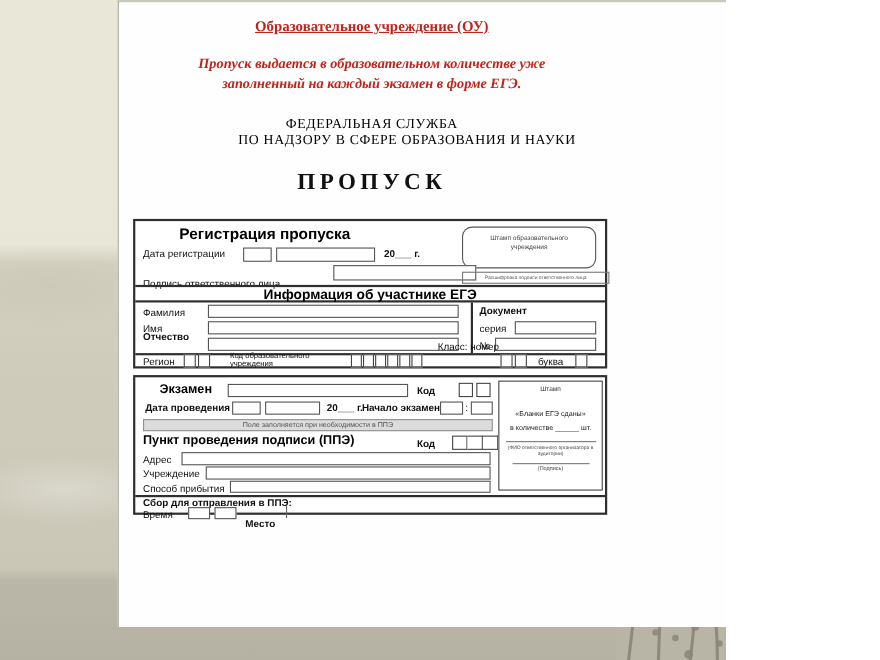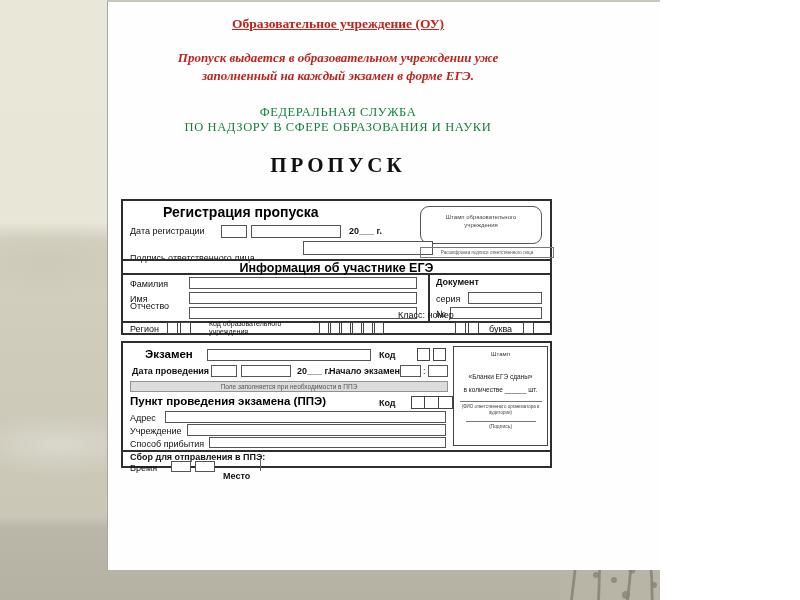--- a/index.html
+++ b/index.html
@@ -12,21 +12,21 @@
   .branches{position:absolute;right:0;top:0;z-index:1;}
   .branches path{stroke:var(--branch,#8b8679);stroke-width:2.8;fill:none;stroke-linecap:round;opacity:.92;}
   .branches circle{fill:var(--branch,#8b8679);opacity:.85;}
   .page{position:absolute;left:107px;top:0;width:599px;height:570px;z-index:2;background:#fefefe;
         border-left:1px solid #a9a69a;border-right:1px solid #c6c3b5;border-top:2px solid #c9c7ba;box-sizing:border-box;}
   .abs{position:absolute;}
   .center{width:460px;left:0;text-align:center;}
   .red{color:var(--accent-red,#bf241c);font-family:"Liberation Serif",serif;}
   .red-title{font-size:13.5px;font-weight:bold;text-decoration:underline;}
   .red-note{font-size:13px;font-weight:bold;font-style:italic;line-height:19px;}
-  .agency{font-family:"Liberation Serif",serif;font-size:12.5px;color:#15803d;letter-spacing:.6px;white-space:nowrap;}
+  .agency{font-family:"Liberation Serif",serif;font-size:12.5px;color:#000000;letter-spacing:.6px;white-space:nowrap;}
   .doc-title{font-family:"Liberation Serif",serif;font-size:21px;font-weight:bold;color:#111;letter-spacing:4px;}
   .fbox{position:absolute;border:2px solid #2e2e2e;background:#fff;box-sizing:border-box;}
   .lbl{font-size:9px;color:#111;white-space:nowrap;}
   .b{font-weight:bold;}
   .ibox{position:absolute;background:#fff;border:1px solid #555;box-sizing:border-box;}
   .cells{position:absolute;display:flex;gap:2px;}
   .cell{width:11px;height:12px;border:1px solid #444;background:#fff;box-sizing:border-box;}
   .joined{gap:0;}
   .joined .cell{width:14px;height:13px;}
   .joined .cell + .cell{border-left:none;}
@@ -116,25 +116,25 @@
         <circle cx="66" cy="595" r="4"></circle>
         <circle cx="40" cy="20" r="3"></circle>
       <circle cx="60" cy="40" r="3"></circle>
         <circle cx="8" cy="60" r="3"></circle>
     </svg>
   </div>
 
   <div class="page">
 
     <div class="abs center red red-title" style="top:14px;">Образовательное учреждение (ОУ)</div>
-    <div class="abs center red red-note" style="top:46px;">Пропуск выдается в образовательном учреждении уже</div>
+    <div class="abs center red red-note" style="top:46px;">Пропуск выдается в образовательном количестве уже</div>
     <div class="abs center red red-note" style="top:64px;">заполненный на каждый экзамен в форме ЕГЭ.</div>
 
     <div class="abs center agency" style="top:103px;">ФЕДЕРАЛЬНАЯ СЛУЖБА</div>
-    <div class="abs center agency" style="top:118px;">ПО НАДЗОРУ В СФЕРЕ ОБРАЗОВАНИЯ И НАУКИ</div>
+    <div class="abs center agency" style="top:118px;padding-left:32px;">ПО НАДЗОРУ В СФЕРЕ ОБРАЗОВАНИЯ И НАУКИ</div>
     <div class="abs center doc-title" style="top:151px;">ПРОПУСК</div>
 
     <div class="fbox" style="left:13px;top:197px;width:431px;height:136px;">
       <div class="abs sec-head" style="left:40px;top:3px;">Регистрация пропуска</div>
 
       <div class="stamp-round" style="left:297px;top:5px;width:122px;height:38px;">Штамп образовательного учреждения</div>
 
       <div class="abs lbl" style="left:7px;top:25px;">Дата регистрации</div>
       <div class="ibox" style="left:98px;top:24px;width:26px;height:13px;"></div>
       <div class="ibox" style="left:128px;top:24px;width:90px;height:13px;"></div>
@@ -143,21 +143,21 @@
       <div class="abs lbl" style="left:7px;top:52px;">Подпись ответственного лица</div>
       <div class="ibox" style="left:180px;top:40px;width:130px;height:14px;"></div>
       <div class="abs tiny" style="left:297px;top:46px;width:134px;height:11px;border:1px solid #777;box-sizing:border-box;font-size:4.5px;line-height:9px;">Расшифровка подписи ответственного лица</div>
 
       <div class="part-head" style="top:58px;height:16px;">Информация об участнике ЕГЭ</div>
 
       <div class="abs lbl" style="left:7px;top:78px;">Фамилия</div>
       <div class="ibox" style="left:66px;top:76px;width:228px;height:12px;"></div>
       <div class="abs lbl" style="left:7px;top:93px;">Имя</div>
       <div class="ibox" style="left:66px;top:91px;width:228px;height:12px;"></div>
-      <div class="abs lbl" style="left:7px;top:100px;">Отчество</div>
+      <div class="abs lbl" style="left:7px;top:100px;font-weight:bold;">Отчество</div>
       <div class="ibox" style="left:66px;top:106px;width:228px;height:12px;"></div>
 
       <div class="vline" style="left:305px;top:74px;height:46px;"></div>
       <div class="abs lbl b" style="left:313px;top:76px;">Документ</div>
       <div class="abs lbl" style="left:313px;top:93px;">серия</div>
       <div class="ibox" style="left:345px;top:91px;width:74px;height:12px;"></div>
       <div class="abs lbl" style="left:313px;top:108px;">№</div>
       <div class="ibox" style="left:327px;top:106px;width:92px;height:12px;"></div>
 
       <div class="hline" style="left:0;top:120px;width:100%;"></div>
@@ -207,21 +207,21 @@
       <div class="ibox" style="left:88px;top:22px;width:26px;height:12px;"></div>
       <div class="ibox" style="left:118px;top:22px;width:50px;height:12px;"></div>
       <div class="abs lbl b" style="left:174px;top:23px;">20___ г.</div>
       <div class="abs lbl b" style="left:206px;top:23px;">Начало экзамена</div>
       <div class="ibox" style="left:277px;top:22px;width:21px;height:12px;"></div>
       <div class="abs lbl" style="left:300px;top:23px;">:</div>
       <div class="ibox" style="left:305px;top:22px;width:20px;height:12px;"></div>
 
       <div class="graybar" style="left:7px;top:38px;width:318px;height:11px;">Поле заполняется при необходимости в ППЭ</div>
 
-      <div class="abs sec-head2" style="left:7px;top:52px;">Пункт проведения экзамена (ППЭ)</div>
+      <div class="abs sec-head2" style="left:7px;top:52px;">Пункт проведения подписи (ППЭ)</div>
       <div class="abs lbl b" style="left:256px;top:55px;">Код</div>
       <div class="cells joined" style="left:288px;top:53px;">
           <div class="cell"></div>
           <div class="cell"></div>
           <div class="cell"></div>
         </div>
 
       <div class="abs lbl" style="left:7px;top:70px;">Адрес</div>
       <div class="ibox" style="left:42px;top:68px;width:281px;height:12px;"></div>
       <div class="abs lbl" style="left:7px;top:83px;">Учреждение</div>

